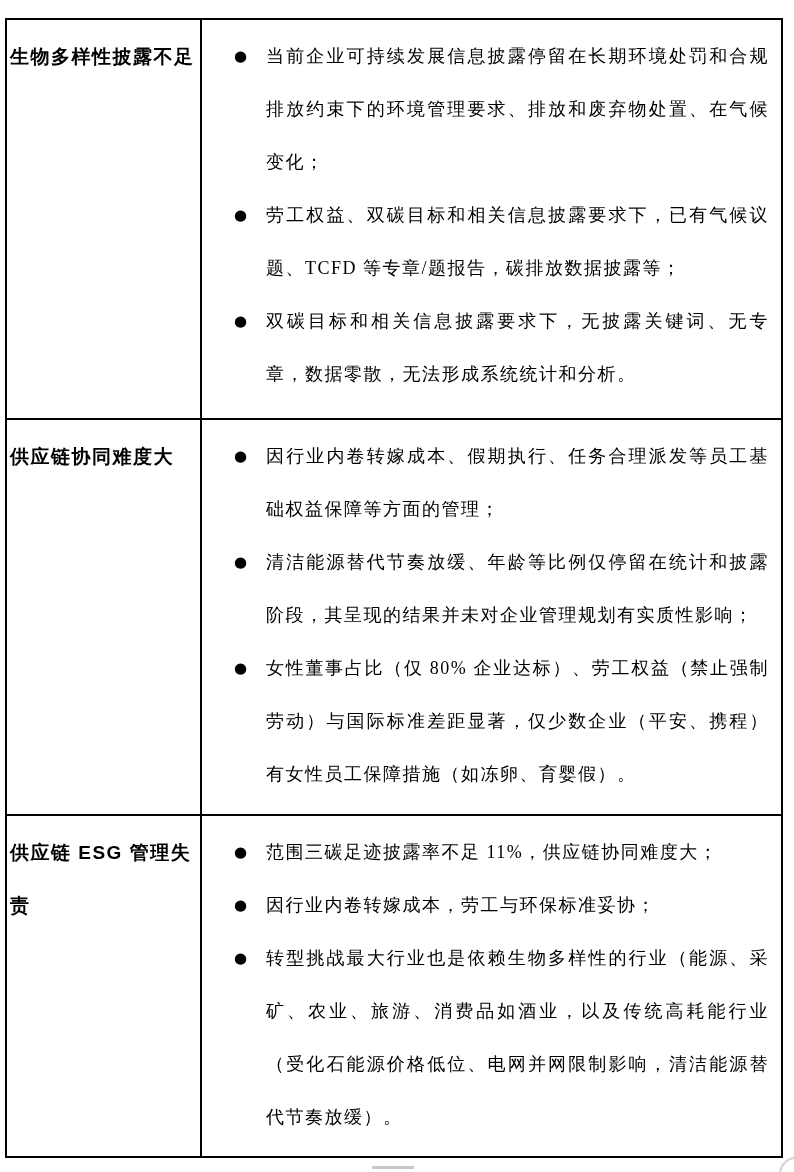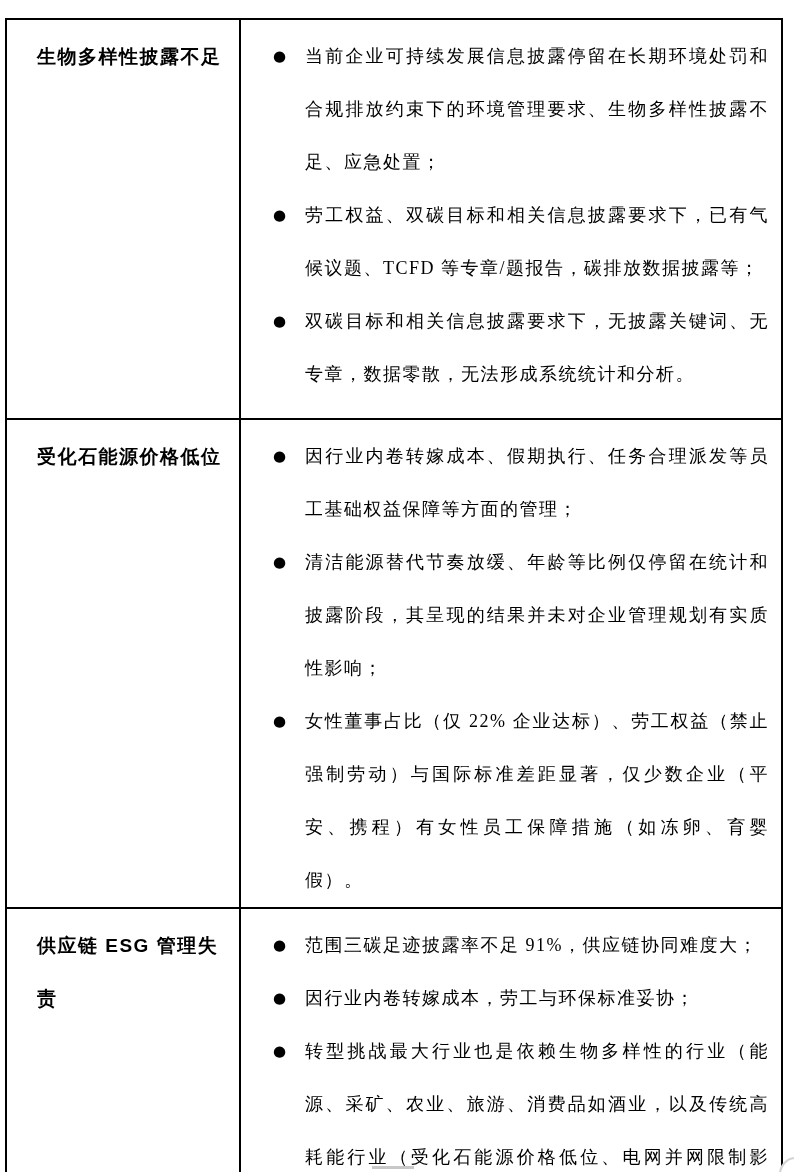--- a/index.html
+++ b/index.html
@@ -22,22 +22,22 @@
     width: 778px;
     border-collapse: collapse;
     table-layout: fixed;
   }
   table.doc-table td {
     border: 2px solid #000000;
     vertical-align: top;
     box-sizing: border-box;
   }
   td.head-cell {
-    width: 234px;
-    padding: 10px 4px 0 30px;
+    width: 195px;
+    padding: 10px 4px 0 3px;
     font-family: "Liberation Sans", sans-serif;
     font-weight: bold;
     font-size: 19px;
     letter-spacing: 1.5px;
     line-height: 53px;
   }
   td.body-cell {
     padding: 10px 4px 0 0;
     font-size: 18px;
     letter-spacing: 1.5px;
@@ -87,55 +87,55 @@
 </head>
 <body>
 
 <table class="doc-table">
   <tbody>
     <tr class="row-1">
       <td class="head-cell">生物多样性披露不足</td>
       <td class="body-cell">
         <div class="bullet-item">
           <span class="bullet-mark">●</span>
-          <span class="bullet-text">当前企业可持续发展信息披露停留在长期环境处罚和合规排放约束下的环境管理要求、生物多样性披露不足、应急处置；</span>
+          <span class="bullet-text">当前企业可持续发展信息披露停留在长期环境处罚和合规排放约束下的环境管理要求、排放和废弃物处置、在气候变化；</span>
         </div>
         <div class="bullet-item">
           <span class="bullet-mark">●</span>
           <span class="bullet-text">劳工权益、双碳目标和相关信息披露要求下，已有气候议题、TCFD 等专章/题报告，碳排放数据披露等；</span>
         </div>
         <div class="bullet-item">
           <span class="bullet-mark">●</span>
           <span class="bullet-text">双碳目标和相关信息披露要求下，无披露关键词、无专章，数据零散，无法形成系统统计和分析。</span>
         </div>
       </td>
     </tr>
     <tr class="row-2">
-      <td class="head-cell">受化石能源价格低位</td>
+      <td class="head-cell">供应链协同难度大</td>
       <td class="body-cell">
         <div class="bullet-item">
           <span class="bullet-mark">●</span>
           <span class="bullet-text">因行业内卷转嫁成本、假期执行、任务合理派发等员工基础权益保障等方面的管理；</span>
         </div>
         <div class="bullet-item">
           <span class="bullet-mark">●</span>
           <span class="bullet-text">清洁能源替代节奏放缓、年龄等比例仅停留在统计和披露阶段，其呈现的结果并未对企业管理规划有实质性影响；</span>
         </div>
         <div class="bullet-item">
           <span class="bullet-mark">●</span>
-          <span class="bullet-text">女性董事占比（仅 22% 企业达标）、劳工权益（禁止强制劳动）与国际标准差距显著，仅少数企业（平安、携程）有女性员工保障措施（如冻卵、育婴假）。</span>
+          <span class="bullet-text">女性董事占比（仅 80% 企业达标）、劳工权益（禁止强制劳动）与国际标准差距显著，仅少数企业（平安、携程）有女性员工保障措施（如冻卵、育婴假）。</span>
         </div>
       </td>
     </tr>
     <tr class="row-3">
       <td class="head-cell">供应链 ESG 管理失责</td>
       <td class="body-cell">
         <div class="bullet-item">
           <span class="bullet-mark">●</span>
-          <span class="bullet-text">范围三碳足迹披露率不足 91%，供应链协同难度大；</span>
+          <span class="bullet-text">范围三碳足迹披露率不足 11%，供应链协同难度大；</span>
         </div>
         <div class="bullet-item">
           <span class="bullet-mark">●</span>
           <span class="bullet-text">因行业内卷转嫁成本，劳工与环保标准妥协；</span>
         </div>
         <div class="bullet-item">
           <span class="bullet-mark">●</span>
           <span class="bullet-text">转型挑战最大行业也是依赖生物多样性的行业（能源、采矿、农业、旅游、消费品如酒业，以及传统高耗能行业（受化石能源价格低位、电网并网限制影响，清洁能源替代节奏放缓）。</span>
         </div>
       </td>

